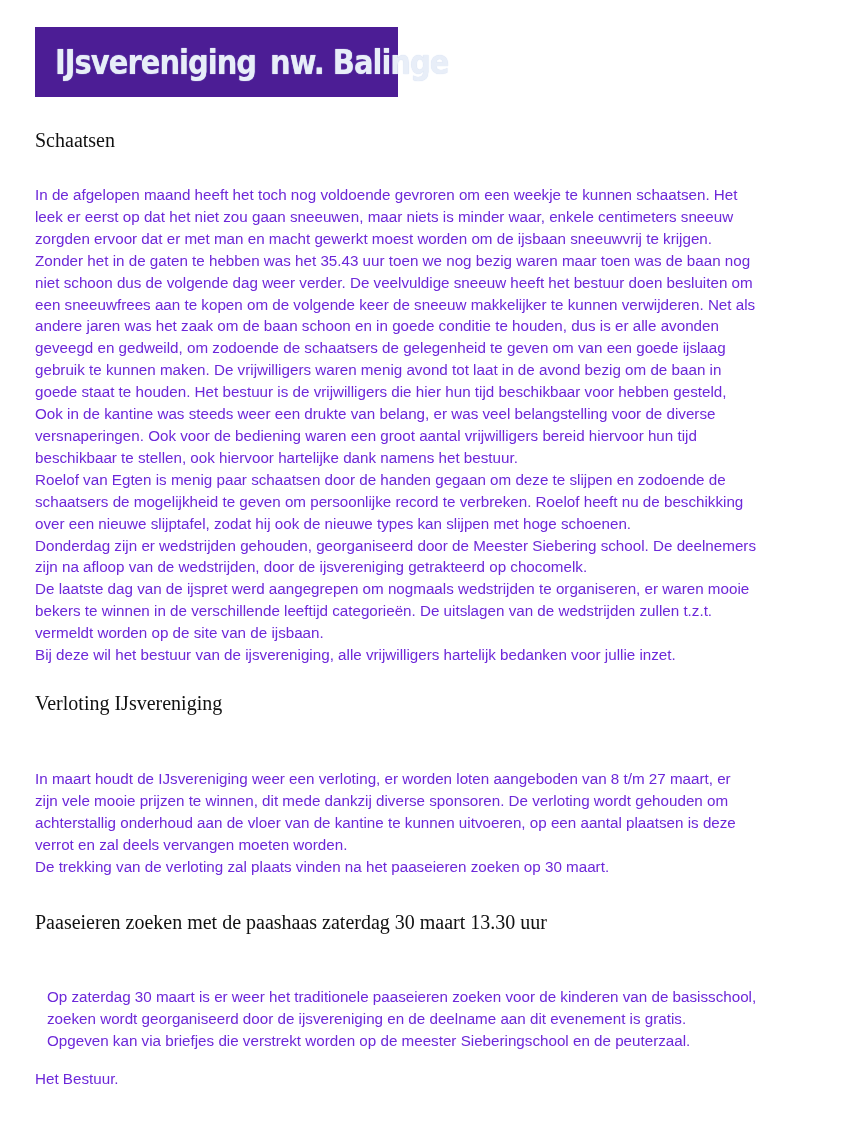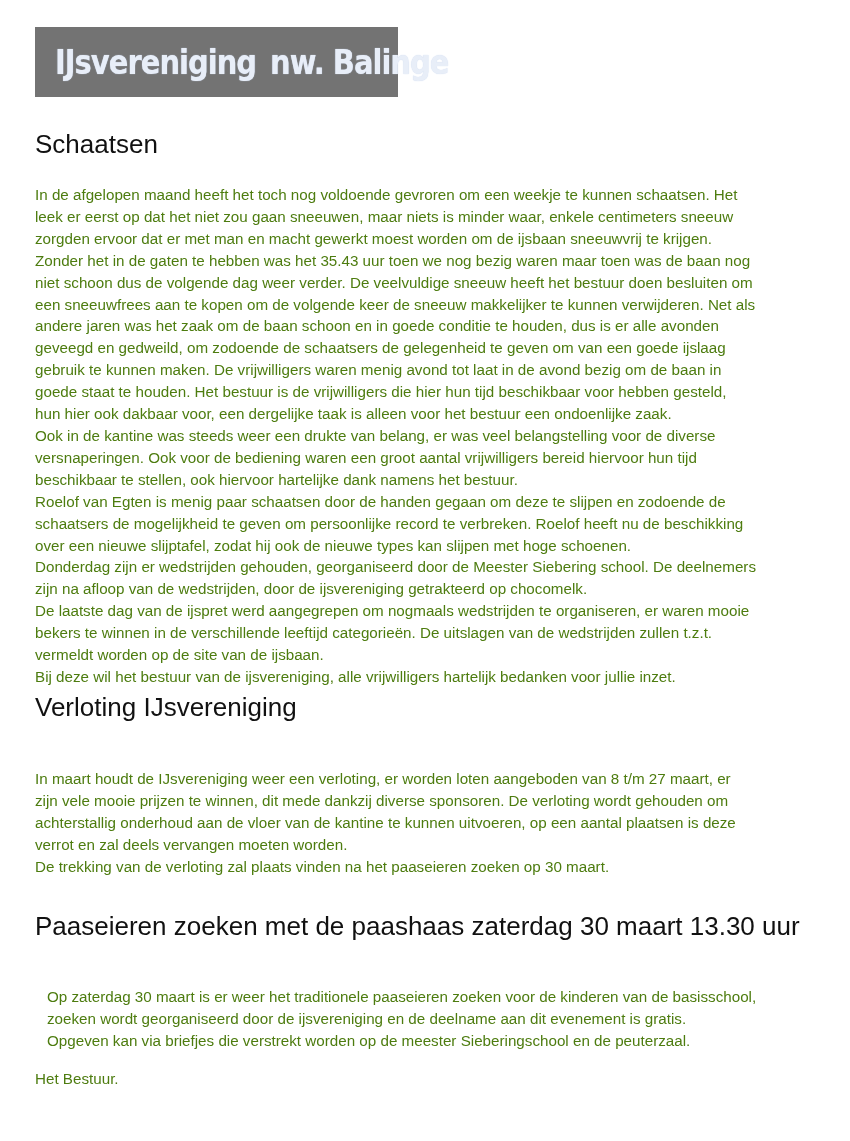--- a/index.html
+++ b/index.html
@@ -1,30 +1,30 @@
 <!DOCTYPE html>
 <html><head>
 <meta charset="utf-8">
 <style>
   html, body { margin: 0; padding: 0; background: #ffffff; }
   body { width: 850px; height: 1141px; position: relative; overflow: hidden;
          font-family: "Liberation Sans", "DejaVu Sans", sans-serif; color: #111; }
   .logo { position: absolute; left: 35px; top: 27px; width: 363px; height: 70px;
-          background: #737373; display: flex; align-items: center; box-sizing: border-box;
+          background: #4c1d95; display: flex; align-items: center; box-sizing: border-box;
           padding-left: 12px; }
   .logo .skater { width: 24px; height: 34px; margin-right: 8px; margin-top: 8px; }
   .logo .logo-text { font-family: "DejaVu Sans", sans-serif; font-weight: bold; font-size: 29px;
           color: #e8eef8; letter-spacing: -1px; transform: scaleY(1.15); white-space: nowrap;
           text-shadow: 0 0 1px #c9d6ee; }
   .logo .logo-text .ijs { }
   .logo .logo-text .nw { margin-left: 14px; }
-  h2 { position: absolute; left: 35px; margin: 0; font-weight: normal; font-size: 26px;
-       color: #111; font-family: Liberation Sans, sans-serif; white-space: nowrap; }
+  h2 { position: absolute; left: 35px; margin: 0; font-weight: normal; font-size: 20px;
+       color: #111; font-family: Liberation Serif, serif; white-space: nowrap; }
   .para { position: absolute; left: 35px; width: 800px; font-size: 15.2px; line-height: 21.9px;
-          color: #4d7c0f; }
+          color: #6d28d9; }
   .para .line { display: block; white-space: nowrap; }
 </style>
 </head>
 <body>
 
 <div class="logo">
   <svg class="skater" viewBox="0 0 24 34">
     <ellipse cx="12" cy="7" rx="7" ry="4" fill="#f2f5fb" transform="rotate(-20 12 7)"></ellipse>
     <circle cx="4" cy="6" r="2.6" fill="#f2f5fb"></circle>
     <path d="M11 10 L9 27 M11 10 L18 22 M5 29 L13 29 M14 24 L20 24" stroke="#f2f5fb" stroke-width="2.4" fill="none" stroke-linecap="round"></path>
@@ -39,21 +39,20 @@
     <span class="line">In de afgelopen maand heeft het toch nog voldoende gevroren om een weekje te kunnen schaatsen. Het</span>
     <span class="line">leek er eerst op dat het niet zou gaan sneeuwen, maar niets is minder waar, enkele centimeters sneeuw</span>
     <span class="line">zorgden ervoor dat er met man en macht gewerkt moest worden om de ijsbaan sneeuwvrij te krijgen.</span>
     <span class="line">Zonder het in de gaten te hebben was het 35.43 uur toen we nog bezig waren maar toen was de baan nog</span>
     <span class="line">niet schoon dus de volgende dag weer verder. De veelvuldige sneeuw heeft het bestuur doen besluiten om</span>
     <span class="line">een sneeuwfrees aan te kopen om de volgende keer de sneeuw makkelijker te kunnen verwijderen. Net als</span>
     <span class="line">andere jaren was het zaak om de baan schoon en in goede conditie te houden, dus is er alle avonden</span>
     <span class="line">geveegd en gedweild, om zodoende de schaatsers de gelegenheid te geven om van een goede ijslaag</span>
     <span class="line">gebruik te kunnen maken. De vrijwilligers waren menig avond tot laat in de avond bezig om de baan in</span>
     <span class="line">goede staat te houden. Het bestuur is de vrijwilligers die hier hun tijd beschikbaar voor hebben gesteld,</span>
-    <span class="line">hun hier ook dakbaar voor, een dergelijke taak is alleen voor het bestuur een ondoenlijke zaak.</span>
     <span class="line">Ook in de kantine was steeds weer een drukte van belang, er was veel belangstelling voor de diverse</span>
     <span class="line">versnaperingen. Ook voor de bediening waren een groot aantal vrijwilligers bereid hiervoor hun tijd</span>
     <span class="line">beschikbaar te stellen, ook hiervoor hartelijke dank namens het bestuur.</span>
     <span class="line">Roelof van Egten is menig paar schaatsen door de handen gegaan om deze te slijpen en zodoende de</span>
     <span class="line">schaatsers de mogelijkheid te geven om persoonlijke record te verbreken. Roelof heeft nu de beschikking</span>
     <span class="line">over een nieuwe slijptafel, zodat hij ook de nieuwe types kan slijpen met hoge schoenen.</span>
     <span class="line">Donderdag zijn er wedstrijden gehouden, georganiseerd door de Meester Siebering school. De deelnemers</span>
     <span class="line">zijn na afloop van de wedstrijden, door de ijsvereniging getrakteerd op chocomelk.</span>
     <span class="line">De laatste dag van de ijspret werd aangegrepen om nogmaals wedstrijden te organiseren, er waren mooie</span>
     <span class="line">bekers te winnen in de verschillende leeftijd categorieën. De uitslagen van de wedstrijden zullen t.z.t.</span>

